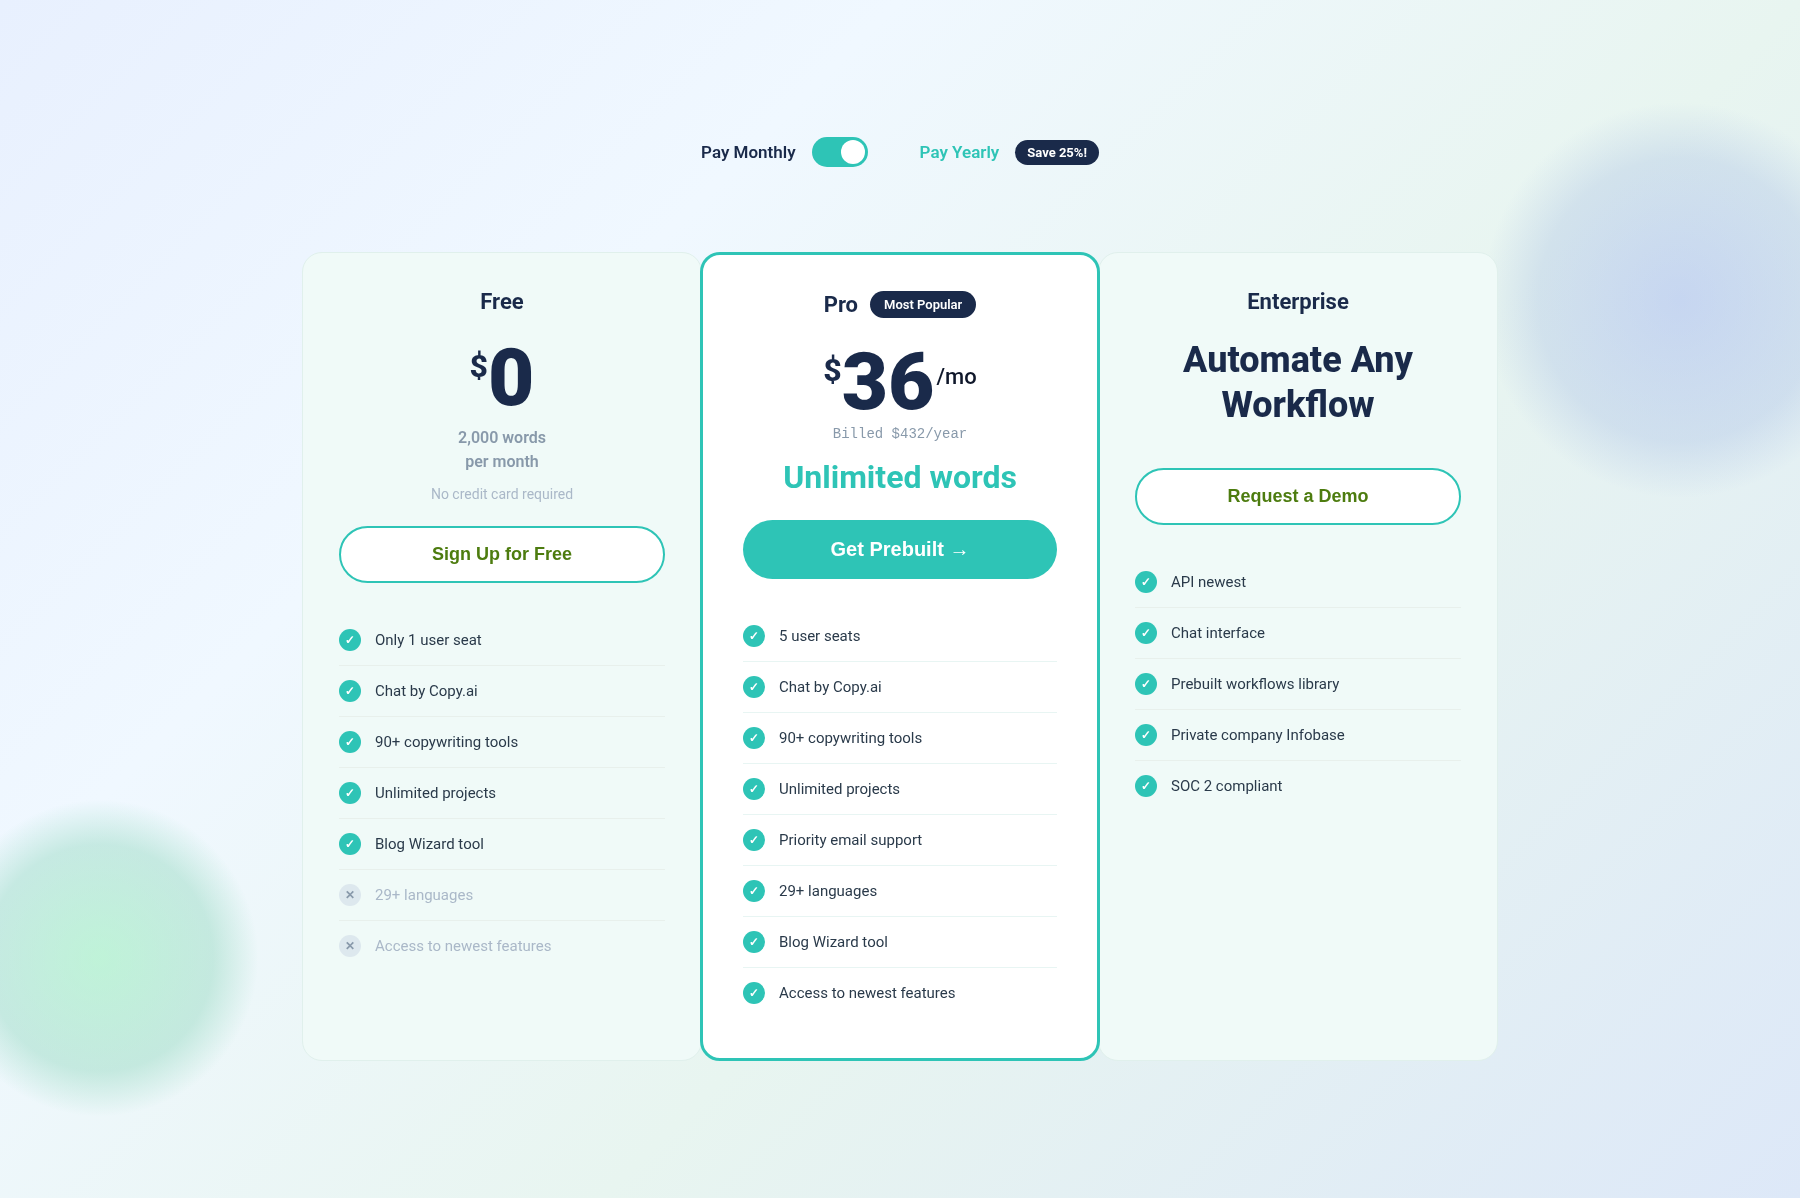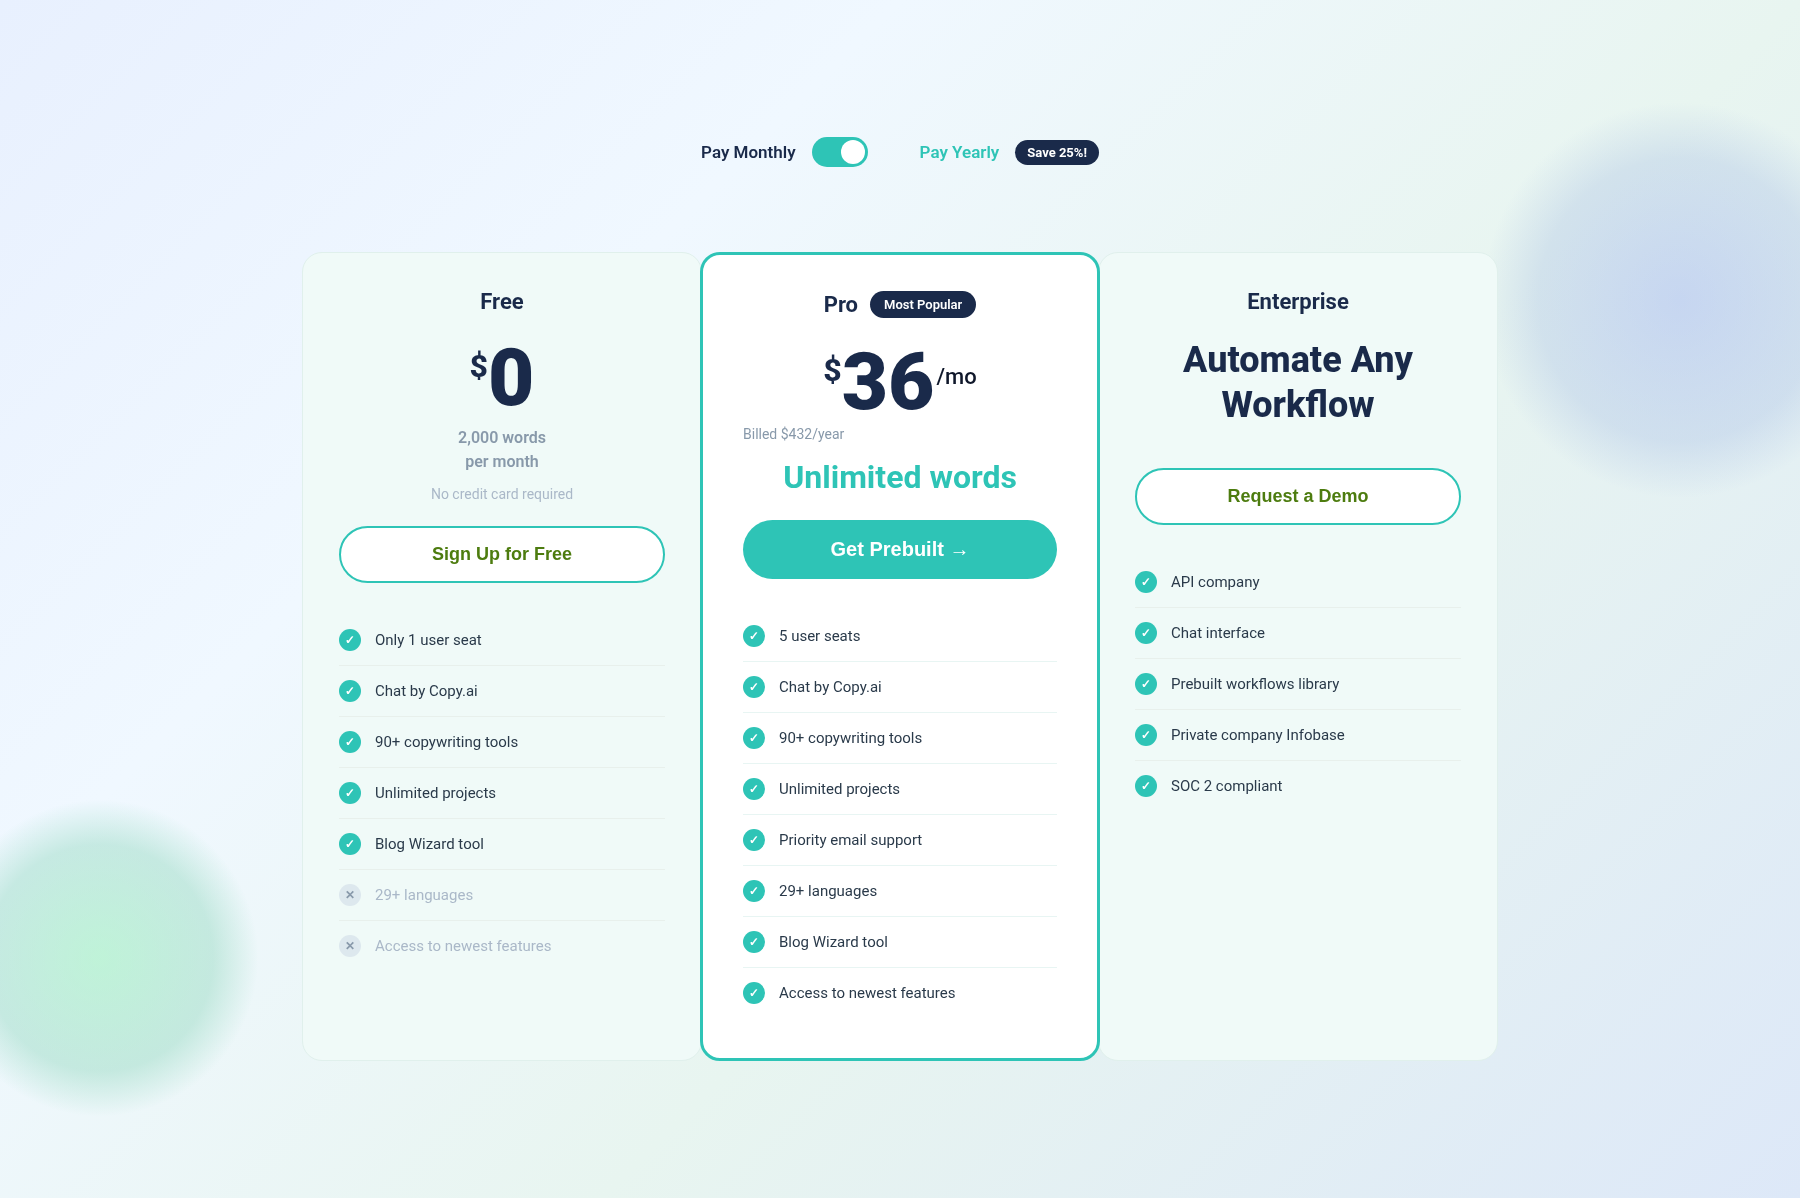--- a/index.html
+++ b/index.html
@@ -197,22 +197,23 @@
       font-size: 22px;
       font-weight: 500;
       color: #0f172a;
       margin-top: 24px;
       margin-left: 2px;
     }
 
     .price-subtitle {
       font-size: 14px;
       color: #8899aa;
-      text-align: left;
+      text-align: center;
       margin-top: 4px;
+      font-family: Liberation Mono, monospace;
     }
 
     .words-info {
       text-align: center;
       font-size: 16px;
       font-weight: 600;
       color: #8899aa;
       line-height: 1.5;
       margin-top: 8px;
     }
@@ -464,21 +465,21 @@
       </div>
 
       <div class="enterprise-tagline">Automate Any Workflow</div>
 
       <button class="btn-outline">Request a Demo</button>
 
       <ul class="features-list">
 
       <li class="feature-item">
             <div class="check-icon">✓</div>
-            <span>API company</span>
+            <span>API newest</span>
           </li>
           <li class="feature-item">
             <div class="check-icon">✓</div>
             <span>Chat interface</span>
           </li>
           <li class="feature-item">
             <div class="check-icon">✓</div>
             <span>Prebuilt workflows library</span>
           </li>
           <li class="feature-item">

